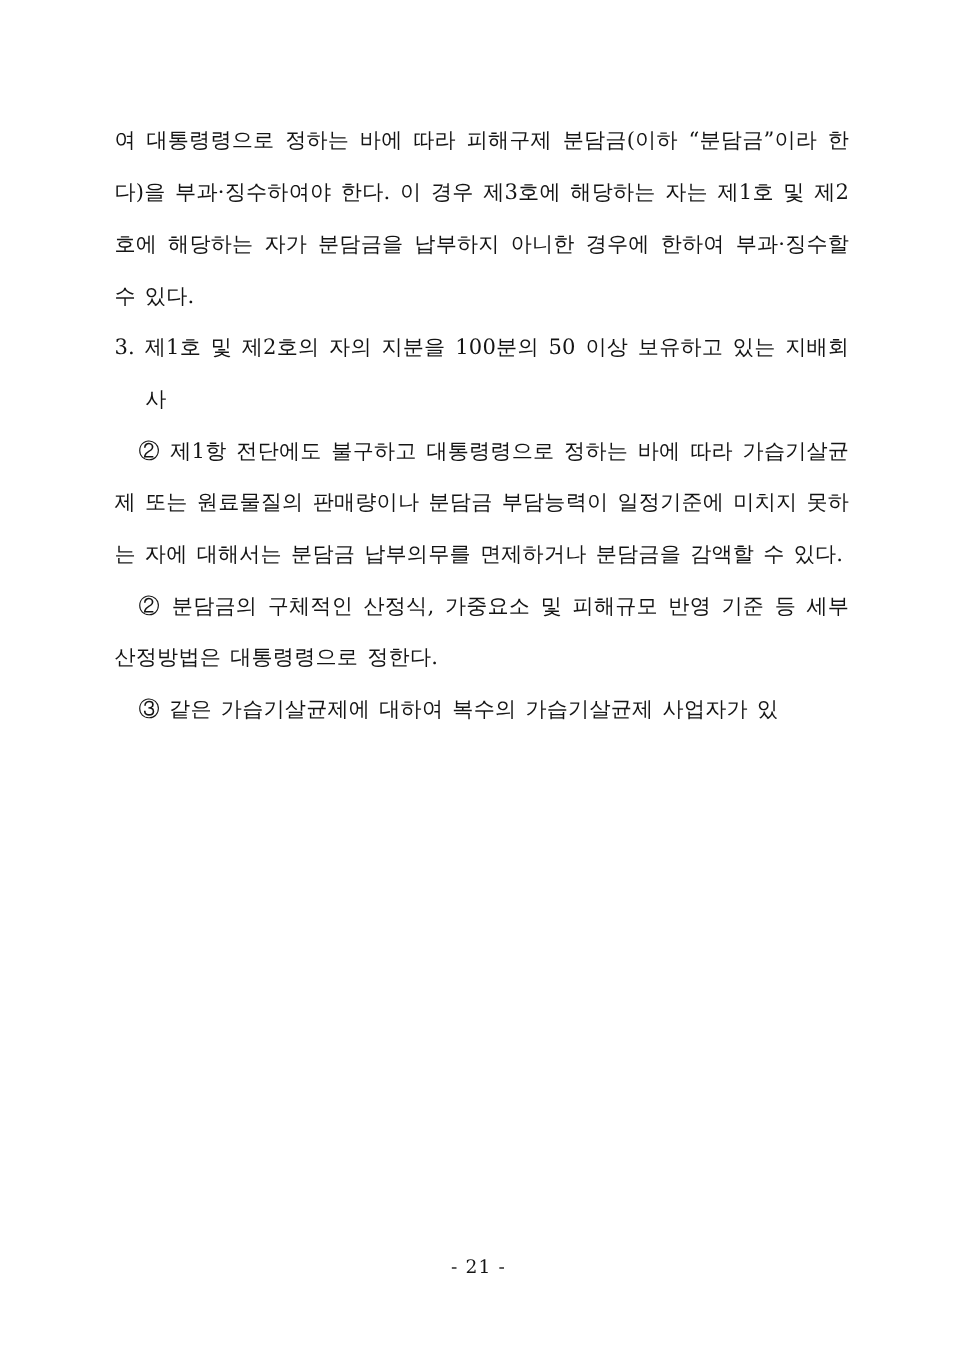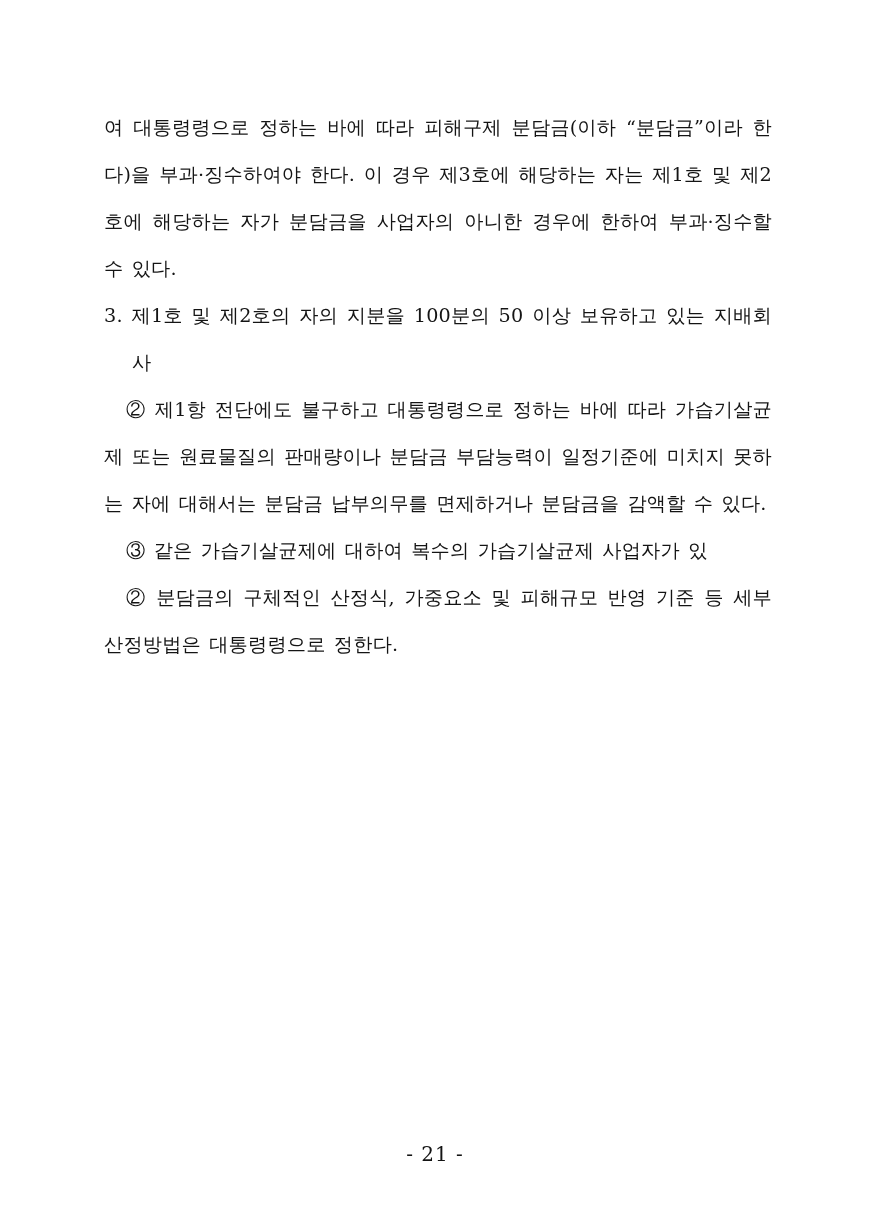--- a/index.html
+++ b/index.html
@@ -56,41 +56,41 @@
   }
   .p-article.hang {
     text-indent: -27px;
   }
   .footer {
     position: absolute;
     left: 0;
     top: 1142px;
     width: 870px;
     text-align: center;
-    font-size: 20px;
+    font-size: 17px;
     font-family: "DejaVu Serif", "Liberation Serif", serif;
     color: #141414;
     letter-spacing: 1px;
   }
 </style>
 </head>
 <body>
 
 <div class="page">
   <div class="content">
 
-    <p class="para p-cont">여 대통령령으로 정하는 바에 따라 피해구제 분담금(이하 “분담금”이라 한다)을 부과·징수하여야 한다. 이 경우 제3호에 해당하는 자는 제1호 및 제2호에 해당하는 자가 분담금을 사업자의 아니한 경우에 한하여 부과·징수할 수 있다.</p>
+    <p class="para p-cont">여 대통령령으로 정하는 바에 따라 피해구제 분담금(이하 “분담금”이라 한다)을 부과·징수하여야 한다. 이 경우 제3호에 해당하는 자는 제1호 및 제2호에 해당하는 자가 분담금을 납부하지 아니한 경우에 한하여 부과·징수할 수 있다.</p>
 
 
 
     <p class="para p-item hang">3. 제1호 및 제2호의 자의 지분을 100분의 50 이상 보유하고 있는 지배회사</p>
 
     <p class="para p-circ">② 제1항 전단에도 불구하고 대통령령으로 정하는 바에 따라 가습기살균제 또는 원료물질의 판매량이나 분담금 부담능력이 일정기준에 미치지 못하는 자에 대해서는 분담금 납부의무를 면제하거나 분담금을 감액할 수 있다.</p>
 
 
+    <p class="para p-circ">② 분담금의 구체적인 산정식, 가중요소 및 피해규모 반영 기준 등 세부 산정방법은 대통령령으로 정한다.</p>
+
     <p class="para p-circ">③ 같은 가습기살균제에 대하여 복수의 가습기살균제 사업자가 있</p>
-
-    <p class="para p-circ">② 분담금의 구체적인 산정식, 가중요소 및 피해규모 반영 기준 등 세부 산정방법은 대통령령으로 정한다.</p>
 
   </div>
 
   <div class="footer">- 21 -</div>
 </div>
 
 </body></html>

